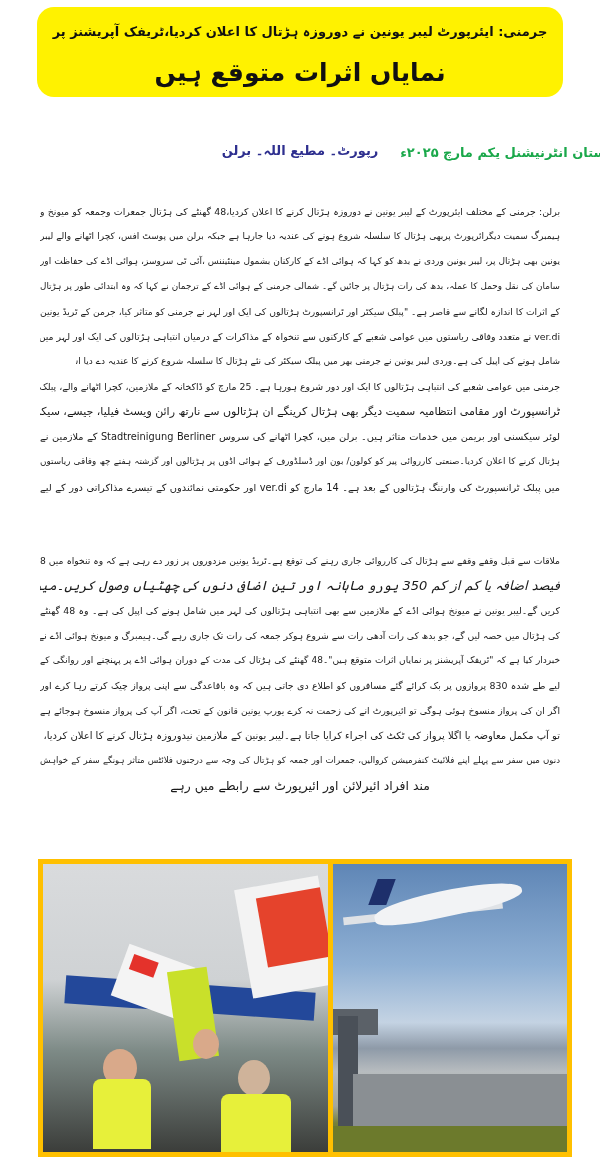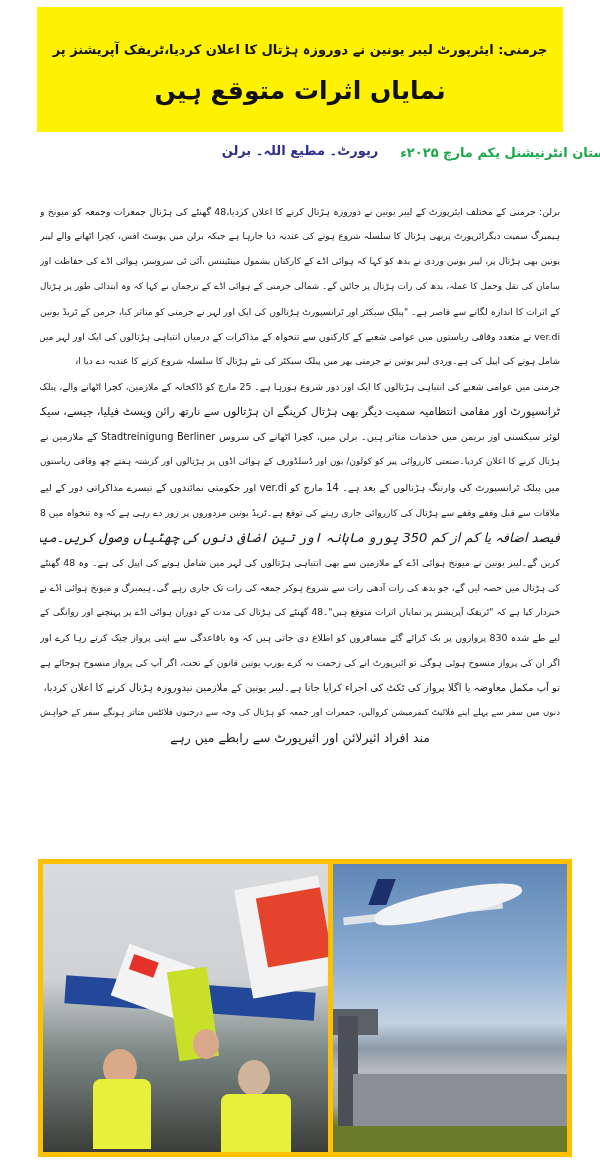--- a/index.html
+++ b/index.html
@@ -1,20 +1,20 @@
 <!DOCTYPE html>
 <html><head>
 <meta charset="utf-8">
 <style>
   html, body { margin:0; padding:0; background:#ffffff; }
   body { width:600px; height:1170px; position:relative; overflow:hidden; font-family:"DejaVu Sans", sans-serif; }
   .title-box {
-    position:absolute; left:37px; top:7px; width:526px; height:125px;
+    position:absolute; left:37px; top:7px; width:526px; height:90px;
     background:#fff200; direction:rtl; text-align:center;
-    display:flex; flex-direction:column; justify-content:center; align-items:center;
+    display:flex; flex-direction:column; justify-content:center; align-items:center;border-radius:17px;
   }
   .title-line { font-size:25px; font-weight:bold; color:#111; line-height:41px; white-space:nowrap; letter-spacing:-0.5px; }
   .byline { position:absolute; left:0; width:600px; top:115px; text-align:center; direction:rtl; color:#2e2f8f; font-size:13px; font-weight:bold;margin-top:28px; }
   .dateline { position:absolute; left:0; width:600px; top:145px; text-align:right; direction:rtl; color:#1aa84a; font-size:13px; font-weight:bold;margin-left:24px; }
   .body-text {
     position:absolute; left:40px; top:199px; width:520px;
     direction:rtl; text-align:justify; color:#1a1a1a;
     font-size:12.4px; line-height:25.05px;
   }
   .body-line { display:block; white-space:nowrap; overflow:hidden; text-align-last:justify; text-align:justify; }
@@ -54,21 +54,21 @@
     <span class="body-line" style="font-size: 9px;">یونین بھی ہڑتال پر، لیبر یونین وردی  نے بدھ کو کہا کہ ہوائی اڈے کے کارکنان بشمول مینٹیننس ،آئی ٹی سروسز، ہوائی اڈے کی حفاظت اور</span>
     <span class="body-line" style="font-size: 8.8px;">سامان کی نقل وحمل کا عملہ، بدھ کی رات ہڑتال پر جائیں گے۔  شمالی جرمنی کے ہوائی اڈے کے ترجمان نے کہا کہ وہ ابتدائی طور پر ہڑتال</span>
     <span class="body-line" style="font-size: 9.2px;">کے اثرات کا اندازہ لگانے سے قاصر ہے۔ "پبلک سیکٹر اور ٹرانسپورٹ ہڑتالوں کی ایک اور لہر نے جرمنی کو متاثر کیا، جرمن کے ٹریڈ یونین</span>
     <span class="body-line" style="font-size: 9.4px;">ver.di نے متعدد وفاقی ریاستوں میں عوامی شعبے کے کارکنوں سے تنخواہ کے مذاکرات کے درمیان انتباہی ہڑتالوں کی ایک اور لہر میں</span>
     <span class="body-line" style="font-size: 9px; margin-left: 36px;">شامل ہونے کی اپیل کی ہے۔وردی لیبر یونین نے جرمنی بھر میں پبلک سیکٹر کی نئے ہڑتال کا سلسلہ شروع کرنے کا عندیہ دے دیا اس ہفتے</span>
     <span class="body-line" style="font-size: 9.4px;">جرمنی میں عوامی شعبے کی انتباہی ہڑتالوں کا ایک اور دور شروع ہورہا ہے۔  25 مارچ کو ڈاکخانہ کے ملازمین، کچرا اٹھانے والے، پبلک</span>
     <span class="body-line" style="font-size: 11px;">ٹرانسپورٹ اور مقامی انتظامیہ سمیت دیگر بھی ہڑتال کرینگے ان ہڑتالوں سے نارتھ رائن ویسٹ فیلیا، جیسے، سیکسنی-انہالٹ، باویریا، ہیمبرگ،</span>
     <span class="body-line" style="font-size: 9.8px;">لوئر سیکسنی اور بریمن میں خدمات متاثر ہیں۔  برلن میں، کچرا اٹھانے کی سروس Stadtreinigung Berliner کے ملازمین نے</span>
     <span class="body-line" style="font-size: 8.8px;">ہڑتال کرنے کا اعلان کردیا۔صنعتی کارروائی پیر کو کولون/ بون اور ڈسلڈورف کے ہوائی اڈوں پر ہڑتالوں اور گزشتہ ہفتے چھ وفاقی ریاستوں</span>
     <span class="body-line" style="font-size: 9.8px;">میں پبلک ٹرانسپورٹ کی وارننگ ہڑتالوں کے بعد ہے۔  14 مارچ کو ver.di اور حکومتی نمائندوں کے تیسرے مذاکراتی دور کے لیے</span>
-    <span class="body-line" style="font-size: 9.2px;">ملاقات سے قبل وقفے وقفے سے ہڑتال کی کارروائی جاری رہنے کی توقع ہے۔ٹریڈ یونین مزدوروں پر زور دے رہی ہے کہ وہ تنخواہ میں 8</span>
+    <span class="body-line" style="font-size: 9.2px; margin-top: 48px;">ملاقات سے قبل وقفے وقفے سے ہڑتال کی کارروائی جاری رہنے کی توقع ہے۔ٹریڈ یونین مزدوروں پر زور دے رہی ہے کہ وہ تنخواہ میں 8</span>
     <span class="body-line" style="font-size: 13px; font-style: italic;">فیصد اضافہ یا کم از کم 350 یورو ماہانہ اور تین اضافی دنوں کی چھٹیاں وصول کریں۔میونخ ایئرپورٹ کے ملازمین جمعرات اور جمعہ کو ہڑتال</span>
     <span class="body-line" style="font-size: 9.4px;">کریں گے۔لیبر یونین نے میونخ ہوائی اڈے کے ملازمین سے بھی انتباہی ہڑتالوں کی لہر میں شامل ہونے کی اپیل کی ہے۔  وہ 48 گھنٹے</span>
     <span class="body-line" style="font-size: 9.2px;">کی ہڑتال میں حصہ لیں گے، جو بدھ کی رات آدھی رات سے شروع ہوکر جمعہ کی رات تک جاری رہے گی۔ہیمبرگ و میونخ ہوائی اڈے نے</span>
     <span class="body-line" style="font-size: 9px;">خبردار کیا ہے کہ "ٹریفک آپریشنز پر نمایاں اثرات متوقع ہیں"۔48 گھنٹے کی ہڑتال کی مدت کے دوران ہوائی اڈے پر پہنچنے اور روانگی کے</span>
     <span class="body-line" style="font-size: 9.4px;">لیے طے شدہ 830 پروازوں پر بک کرائے گئے مسافروں کو اطلاع دی جاتی ہیں کہ وہ باقاعدگی سے اپنی پرواز چیک کرتے رہا کرے اور</span>
     <span class="body-line" style="font-size: 9.2px;">اگر ان کی پرواز منسوخ ہوئی ہوگی تو ائیرپورٹ انے کی زحمت نہ کرے یورپ یونین قانون کے تحت، اگر آپ کی پرواز منسوخ ہوجائے ہے</span>
     <span class="body-line" style="font-size: 10px;">تو آپ مکمل معاوضہ یا اگلا پرواز کی ٹکٹ کی اجراء کرایا جاتا ہے۔لیبر یونین کے ملازمین  نیدوروزہ ہڑتال کرنے کا اعلان کردیا، مسافران دو</span>
     <span class="body-line" style="font-size: 8.6px;">دنوں میں سفر سے پہلے اپنے فلائیٹ کنفرمیشن کروالیں، جمعرات اور جمعہ کو ہڑتال کی وجہ سے درجنوں فلائٹس متاثر ہونگے سفر کے خواہش</span>
     <span class="body-line last">مند افراد ائیرلائن اور ائیرپورٹ سے رابطے میں رہے</span>
   </div>

